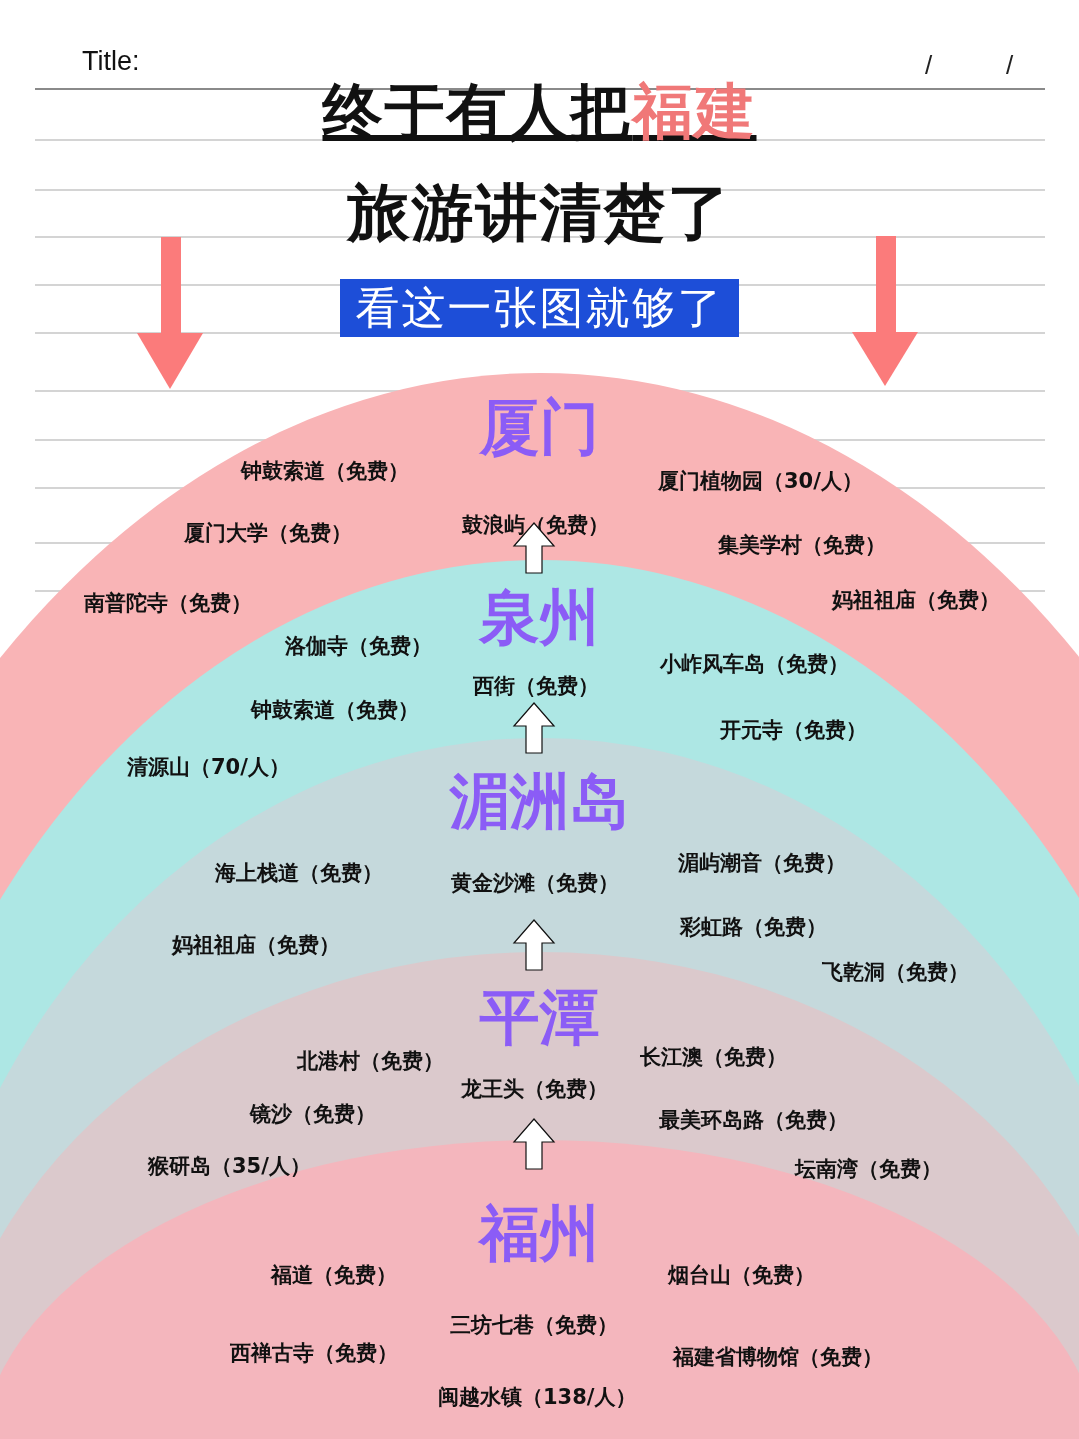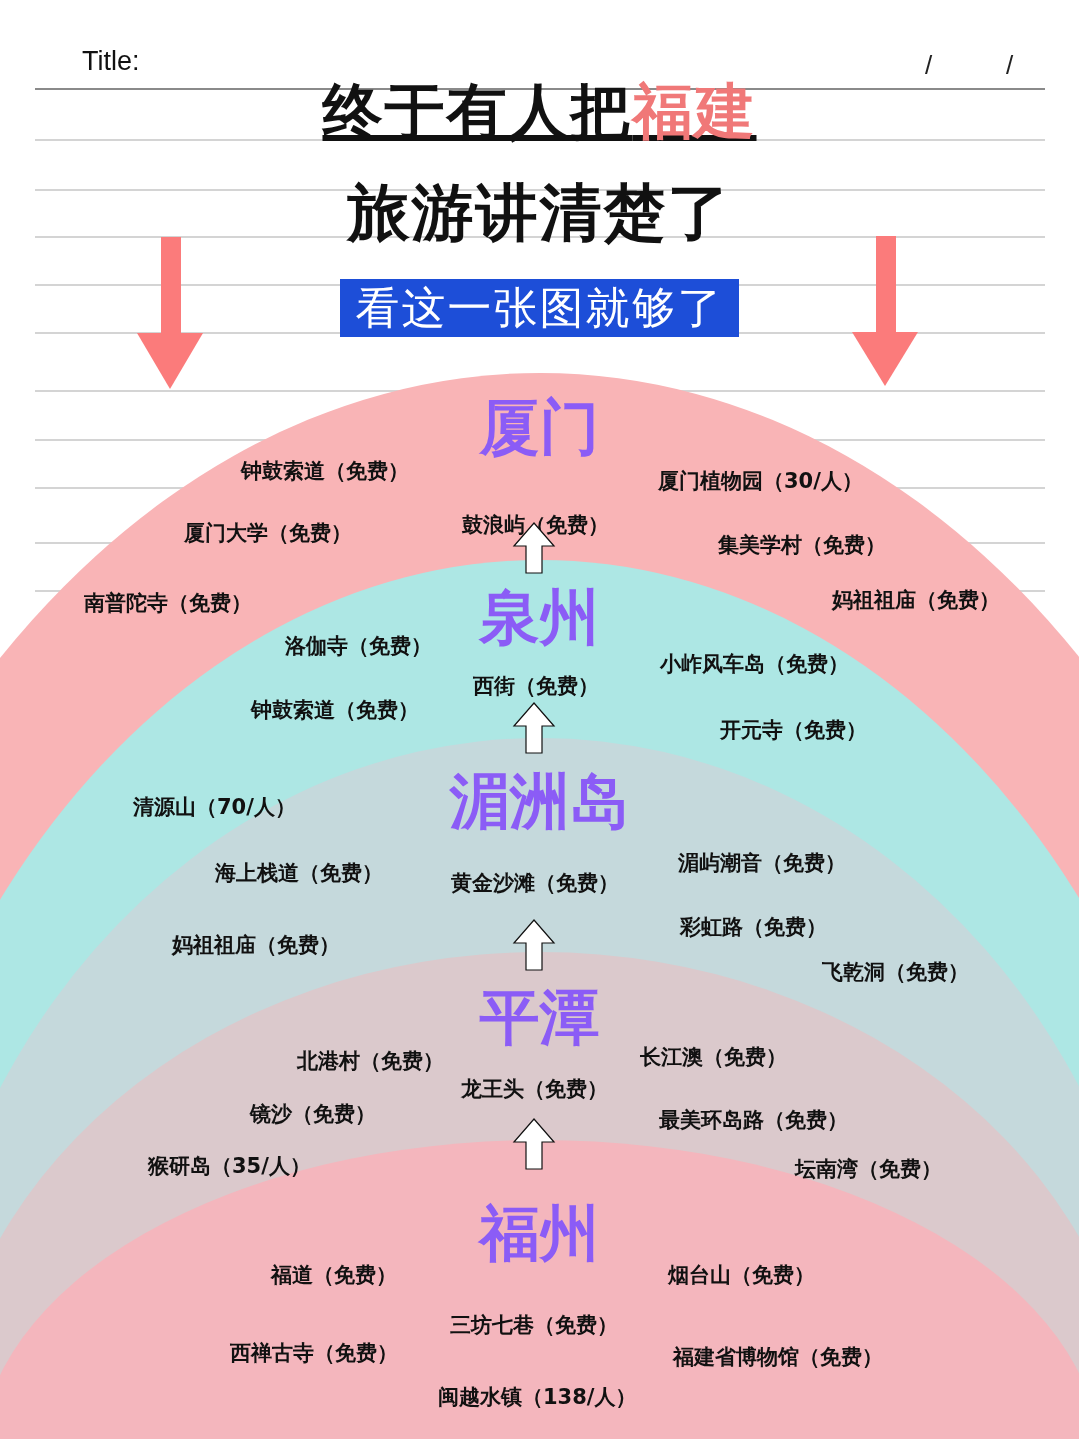--- a/index.html
+++ b/index.html
@@ -70,21 +70,21 @@
 <div class="spot" style="left:184px; top:520px;">厦门大学（免费）</div>
 <div class="spot" style="left:84px; top:590px;">南普陀寺（免费）</div>
 <div class="spot" style="left:658px; top:468px;">厦门植物园（30/人）</div>
 <div class="spot" style="left:718px; top:532px;">集美学村（免费）</div>
 <div class="spot" style="left:832px; top:587px;">妈祖祖庙（免费）</div>
 
 <div class="city" style="top:572px;">泉州</div>
 <div class="spot" style="left:473px; top:673px;">西街（免费）</div>
 <div class="spot" style="left:285px; top:633px;">洛伽寺（免费）</div>
 <div class="spot" style="left:251px; top:697px;">钟鼓索道（免费）</div>
-<div class="spot" style="left:133px; top:754px;margin-top:40px;">清源山（70/人）</div>
+<div class="spot" style="left:127px; top:754px;">清源山（70/人）</div>
 <div class="spot" style="left:660px; top:651px;">小岞风车岛（免费）</div>
 <div class="spot" style="left:720px; top:717px;">开元寺（免费）</div>
 
 <div class="city" style="top:756px;">湄洲岛</div>
 <div class="spot" style="left:451px; top:870px;">黄金沙滩（免费）</div>
 <div class="spot" style="left:215px; top:860px;">海上栈道（免费）</div>
 <div class="spot" style="left:172px; top:932px;">妈祖祖庙（免费）</div>
 <div class="spot" style="left:678px; top:850px;">湄屿潮音（免费）</div>
 <div class="spot" style="left:680px; top:914px;">彩虹路（免费）</div>
 <div class="spot" style="left:822px; top:959px;">飞乾洞（免费）</div>

